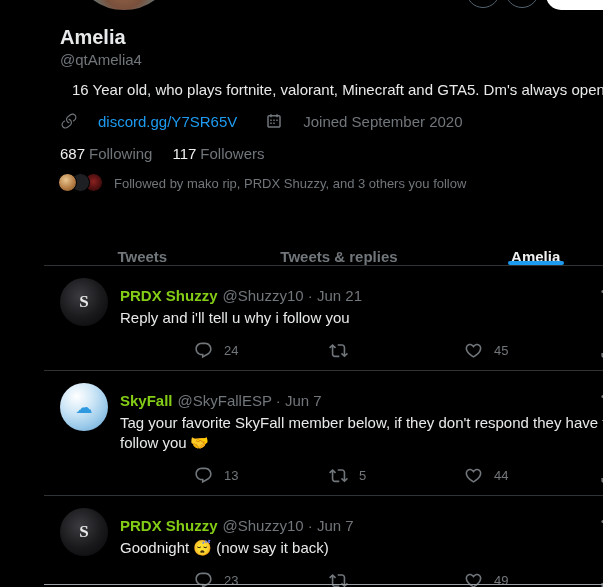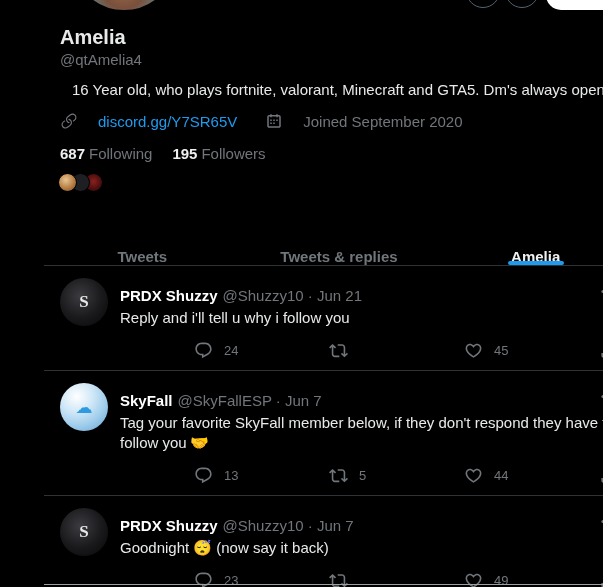--- a/index.html
+++ b/index.html
@@ -21,21 +21,21 @@
   .hdr-pill { position:absolute; left:502px; top:-20px; width:77px; height:30px;
     background:#fff; border-radius:16px; }
   .p-name { position:absolute; left:16px; top:26px; font-size:20px; font-weight:800; color:#e7e9ea; }
   .p-handle { position:absolute; left:16px; top:51px; font-size:15px; color:#71767b; }
   .p-bio { position:absolute; left:28px; top:80px; width:566px; font-size:15px; line-height:20px; color:#e7e9ea; }
   .p-meta { position:absolute; left:16px; top:112px; display:flex; align-items:center; gap:20px;
     font-size:15px; color:#71767b; }
   .p-meta .link { color:#1d9bf0; text-decoration:none; margin-right:8px; }
   .p-meta svg { display:block; }
   .p-stats { position:absolute; left:16px; top:145px; font-size:15px; color:#71767b; display:flex; gap:20px; }
-  .p-stats b { color:#eef0f1; font-weight:700; margin-right:4px; }
+  .p-stats b { color:#eef0f1; font-weight:400; margin-right:4px; }
   .social { position:absolute; left:14px; top:173px; display:flex; align-items:center; }
   .mini-avatars { position:relative; width:48px; height:20px; margin-right:8px; }
   .mini { position:absolute; width:19px; height:19px; border-radius:50%; border:1px solid #000; top:0; }
   .mini.m1 { left:0;  background: radial-gradient(circle at 40% 35%, #eac48e, #b07840 60%, #6e4a22 100%); z-index:3; }
   .mini.m2 { left:13px; background:#1d1f23; z-index:2; }
   .mini.m3 { left:26px; background: radial-gradient(circle at 50% 45%, #8a2020, #3c0a0a 75%); z-index:1; }
   .social-text { font-size:13px; color:#71767b; }
 
   
   .tabs { position:absolute; left:0; top:222px; width:590px; height:44px; display:flex;
@@ -50,21 +50,21 @@
   .feed { position:absolute; left:0; top:266px; width:590px; }
   .tweet { display:flex; gap:12px; padding:12px 16px 10px 16px; border-bottom:1px solid #2f3336; }
   .t-avatar { flex:0 0 48px; width:48px; height:48px; border-radius:50%;
     display:flex; align-items:center; justify-content:center; overflow:hidden; }
   .t-avatar.shz { background: radial-gradient(circle at 42% 38%, #3c3c40 0%, #1a1a1d 52%, #060607 100%);
     color:#e8e8e8; font-weight:800; font-size:17px; font-family:"Liberation Serif", serif; }
   .t-avatar.sky { background: radial-gradient(circle at 35% 28%, #ffffff 0%, #cfe7f7 35%, #9ccbea 65%, #5e9fd0 100%);
     color:#2f9ae0; font-size:17px; }
   .t-body { flex:1; min-width:0; }
   .t-head { display:flex; align-items:baseline; gap:5px; font-size:15px; line-height:20px; }
-  .t-name { font-weight:700; color:#ffffff; white-space:nowrap; }
+  .t-name { font-weight:700; color:#84cc16; white-space:nowrap; }
   .t-meta { color:#71767b; white-space:nowrap; overflow:hidden; }
   .t-more { margin-left:auto; color:#71767b; cursor:pointer; line-height:10px; padding-top:4px; }
   .t-text { font-size:15px; line-height:20px; color:#e7e9ea; margin-top:2px; max-width:500px; }
   .t-actions { display:flex; margin-top:13px; color:#71767b; font-size:13px;justify-content:flex-end; }
   .action { display:flex; align-items:center; gap:11px; width:135px; cursor:pointer; }
   .action:last-child { width:auto; }
   .action svg { display:block; }
   .count { min-width:10px; }
 </style>
 </head>
@@ -93,29 +93,30 @@
       <span>
         <svg width="18" height="18" viewBox="0 0 24 24" fill="#71767b">
             <path d="M7 4V3h2v1h6V3h2v1h1.5C19.89 4 21 5.12 21 6.5v12c0 1.38-1.11 2.5-2.5 2.5h-13C4.12 21 3 19.88 3 18.5v-12C3 5.12 4.12 4 5.5 4H7zm0 2H5.5c-.27 0-.5.22-.5.5v12c0 .28.23.5.5.5h13c.28 0 .5-.22.5-.5v-12c0-.28-.22-.5-.5-.5H17v1h-2V6H9v1H7V6zm0 6h2v-2H7v2zm0 4h2v-2H7v2zm4-4h2v-2h-2v2zm0 4h2v-2h-2v2zm4-4h2v-2h-2v2z"></path>
           </svg>
       </span>
       <span>Joined September 2020</span>
     </div>
 
     <div class="p-stats">
       <span><b>687</b><span>Following</span></span>
-      <span><b>195</b><span>Followers</span></span>
+      <span><b>117</b><span>Followers</span></span>
     </div>
 
     <div class="social">
       <div class="mini-avatars">
         <div class="mini m1"></div>
         <div class="mini m2"></div>
         <div class="mini m3"></div>
       </div>
+      <span class="social-text">Followed by mako rip, PRDX Shuzzy, and 3 others you follow</span>
     </div>
   </div>
 
   <nav class="tabs">
     <div class="tab">
         <span>Tweets</span>
       </div>
     <div class="tab">
         <span>Tweets &amp; replies</span>
       </div>

